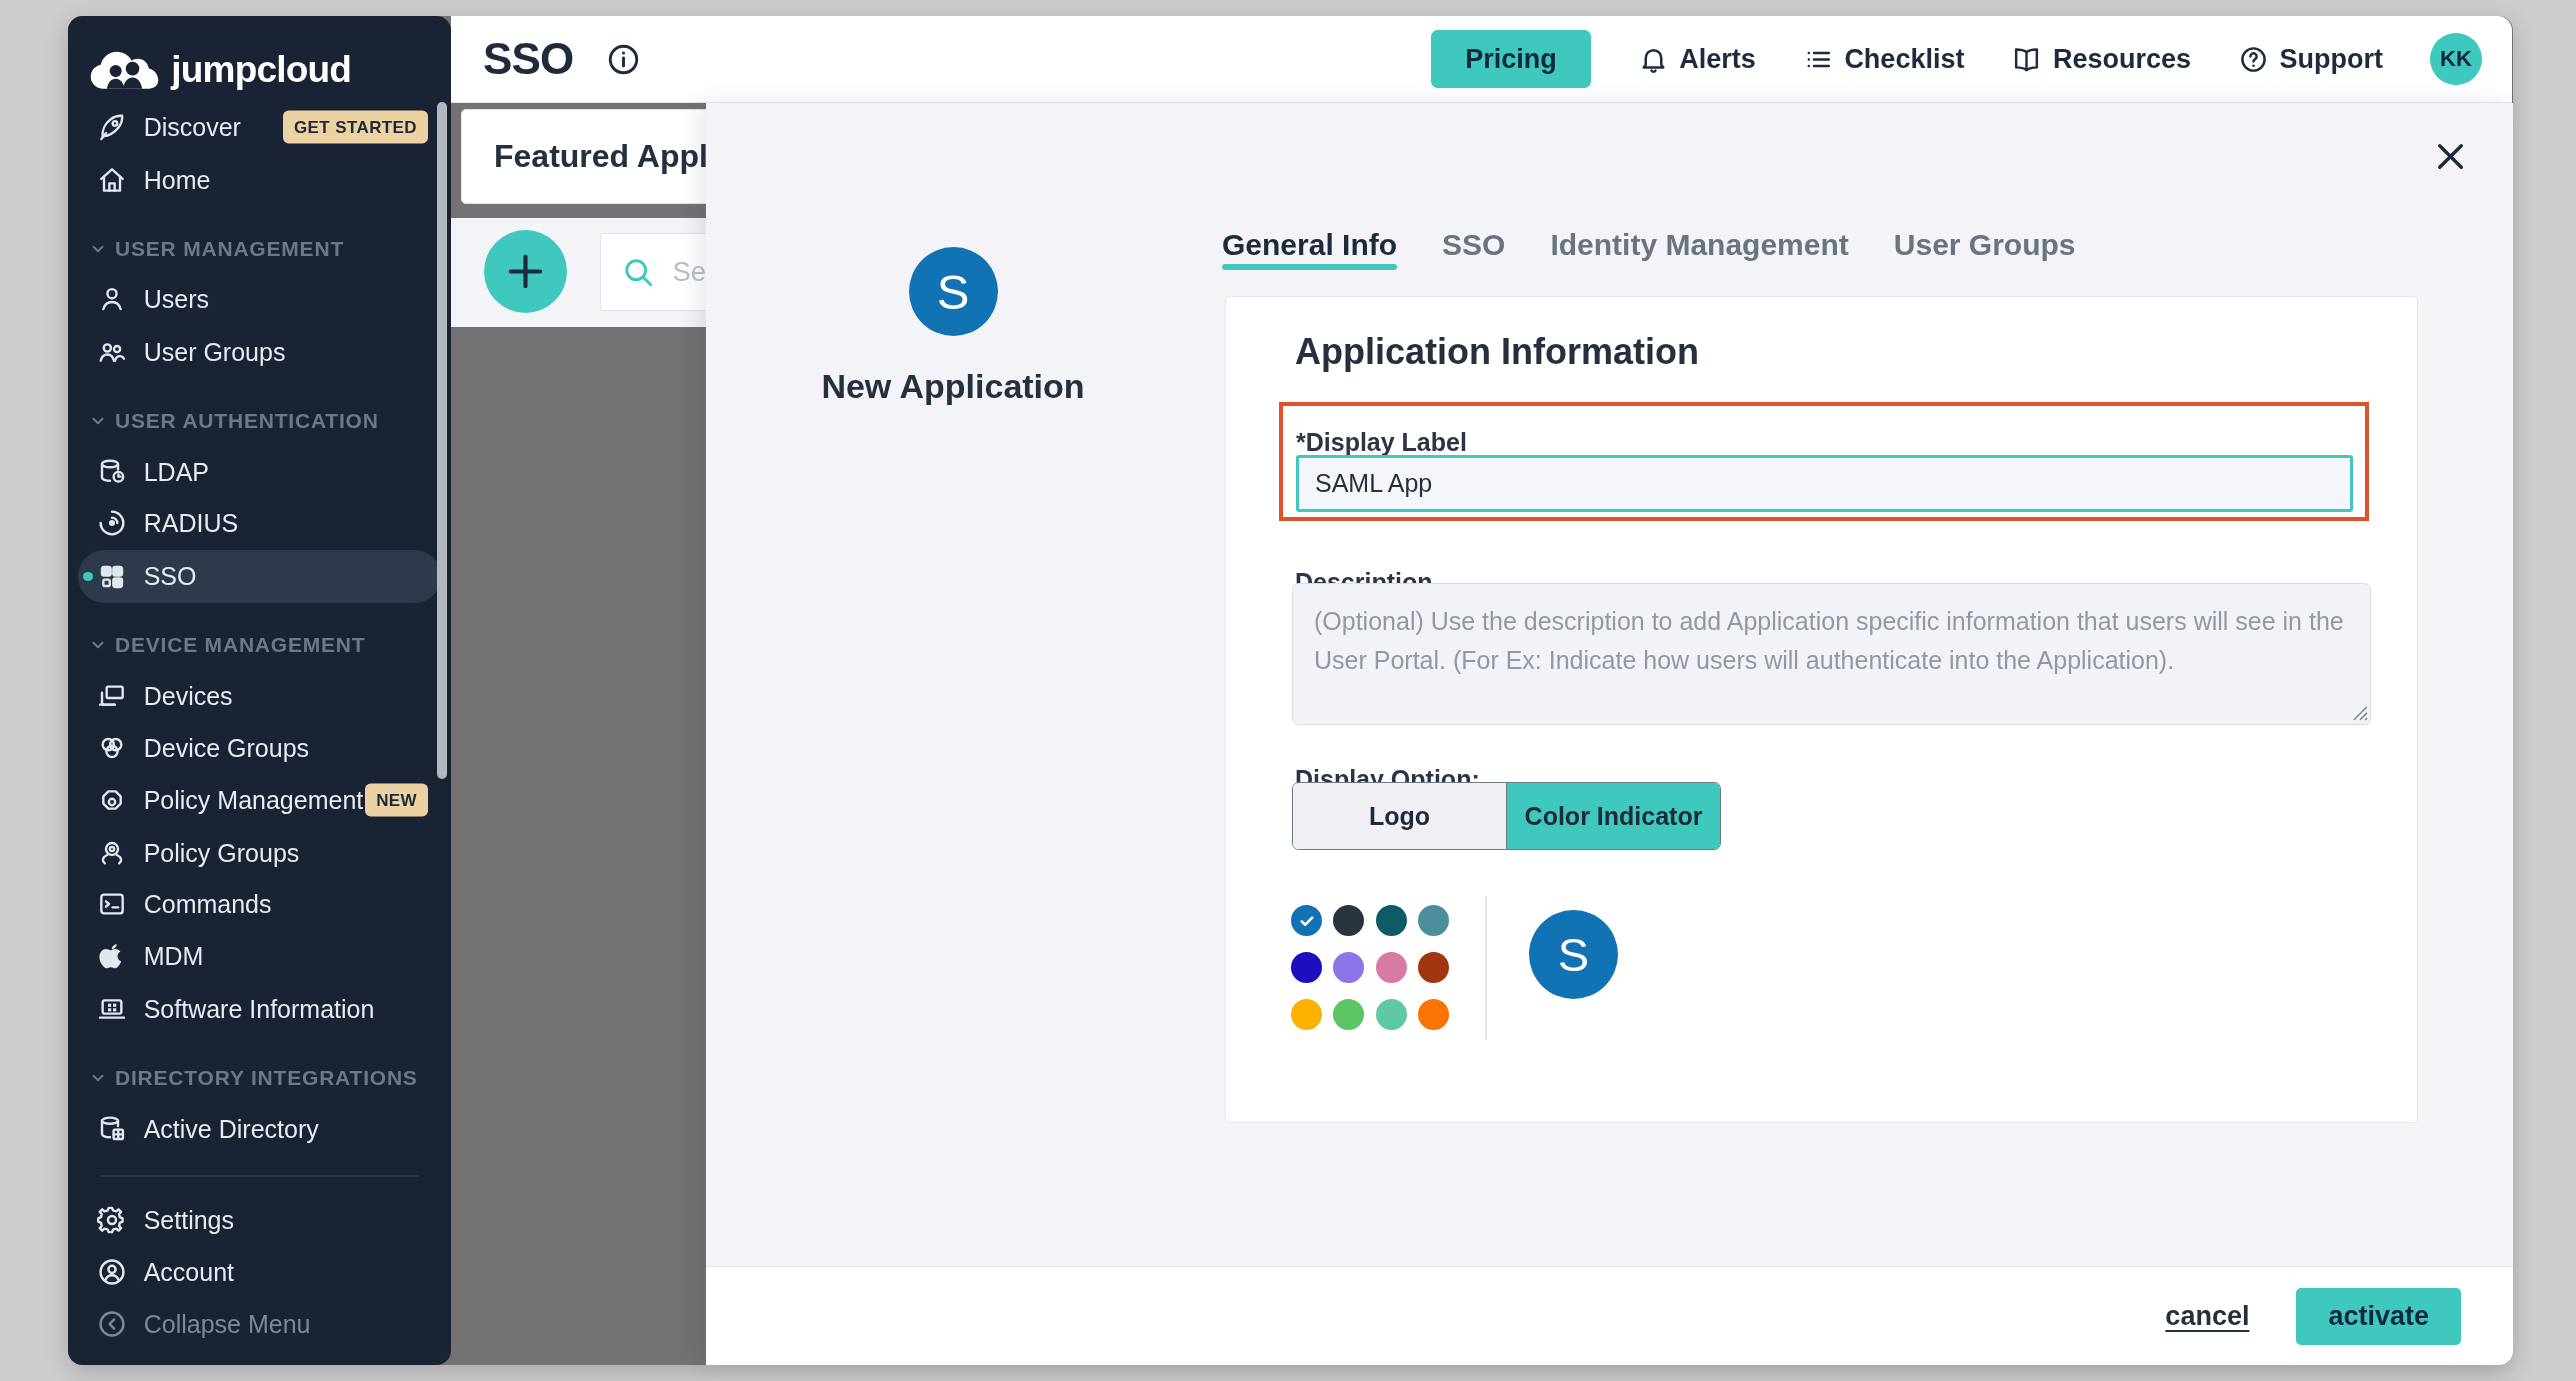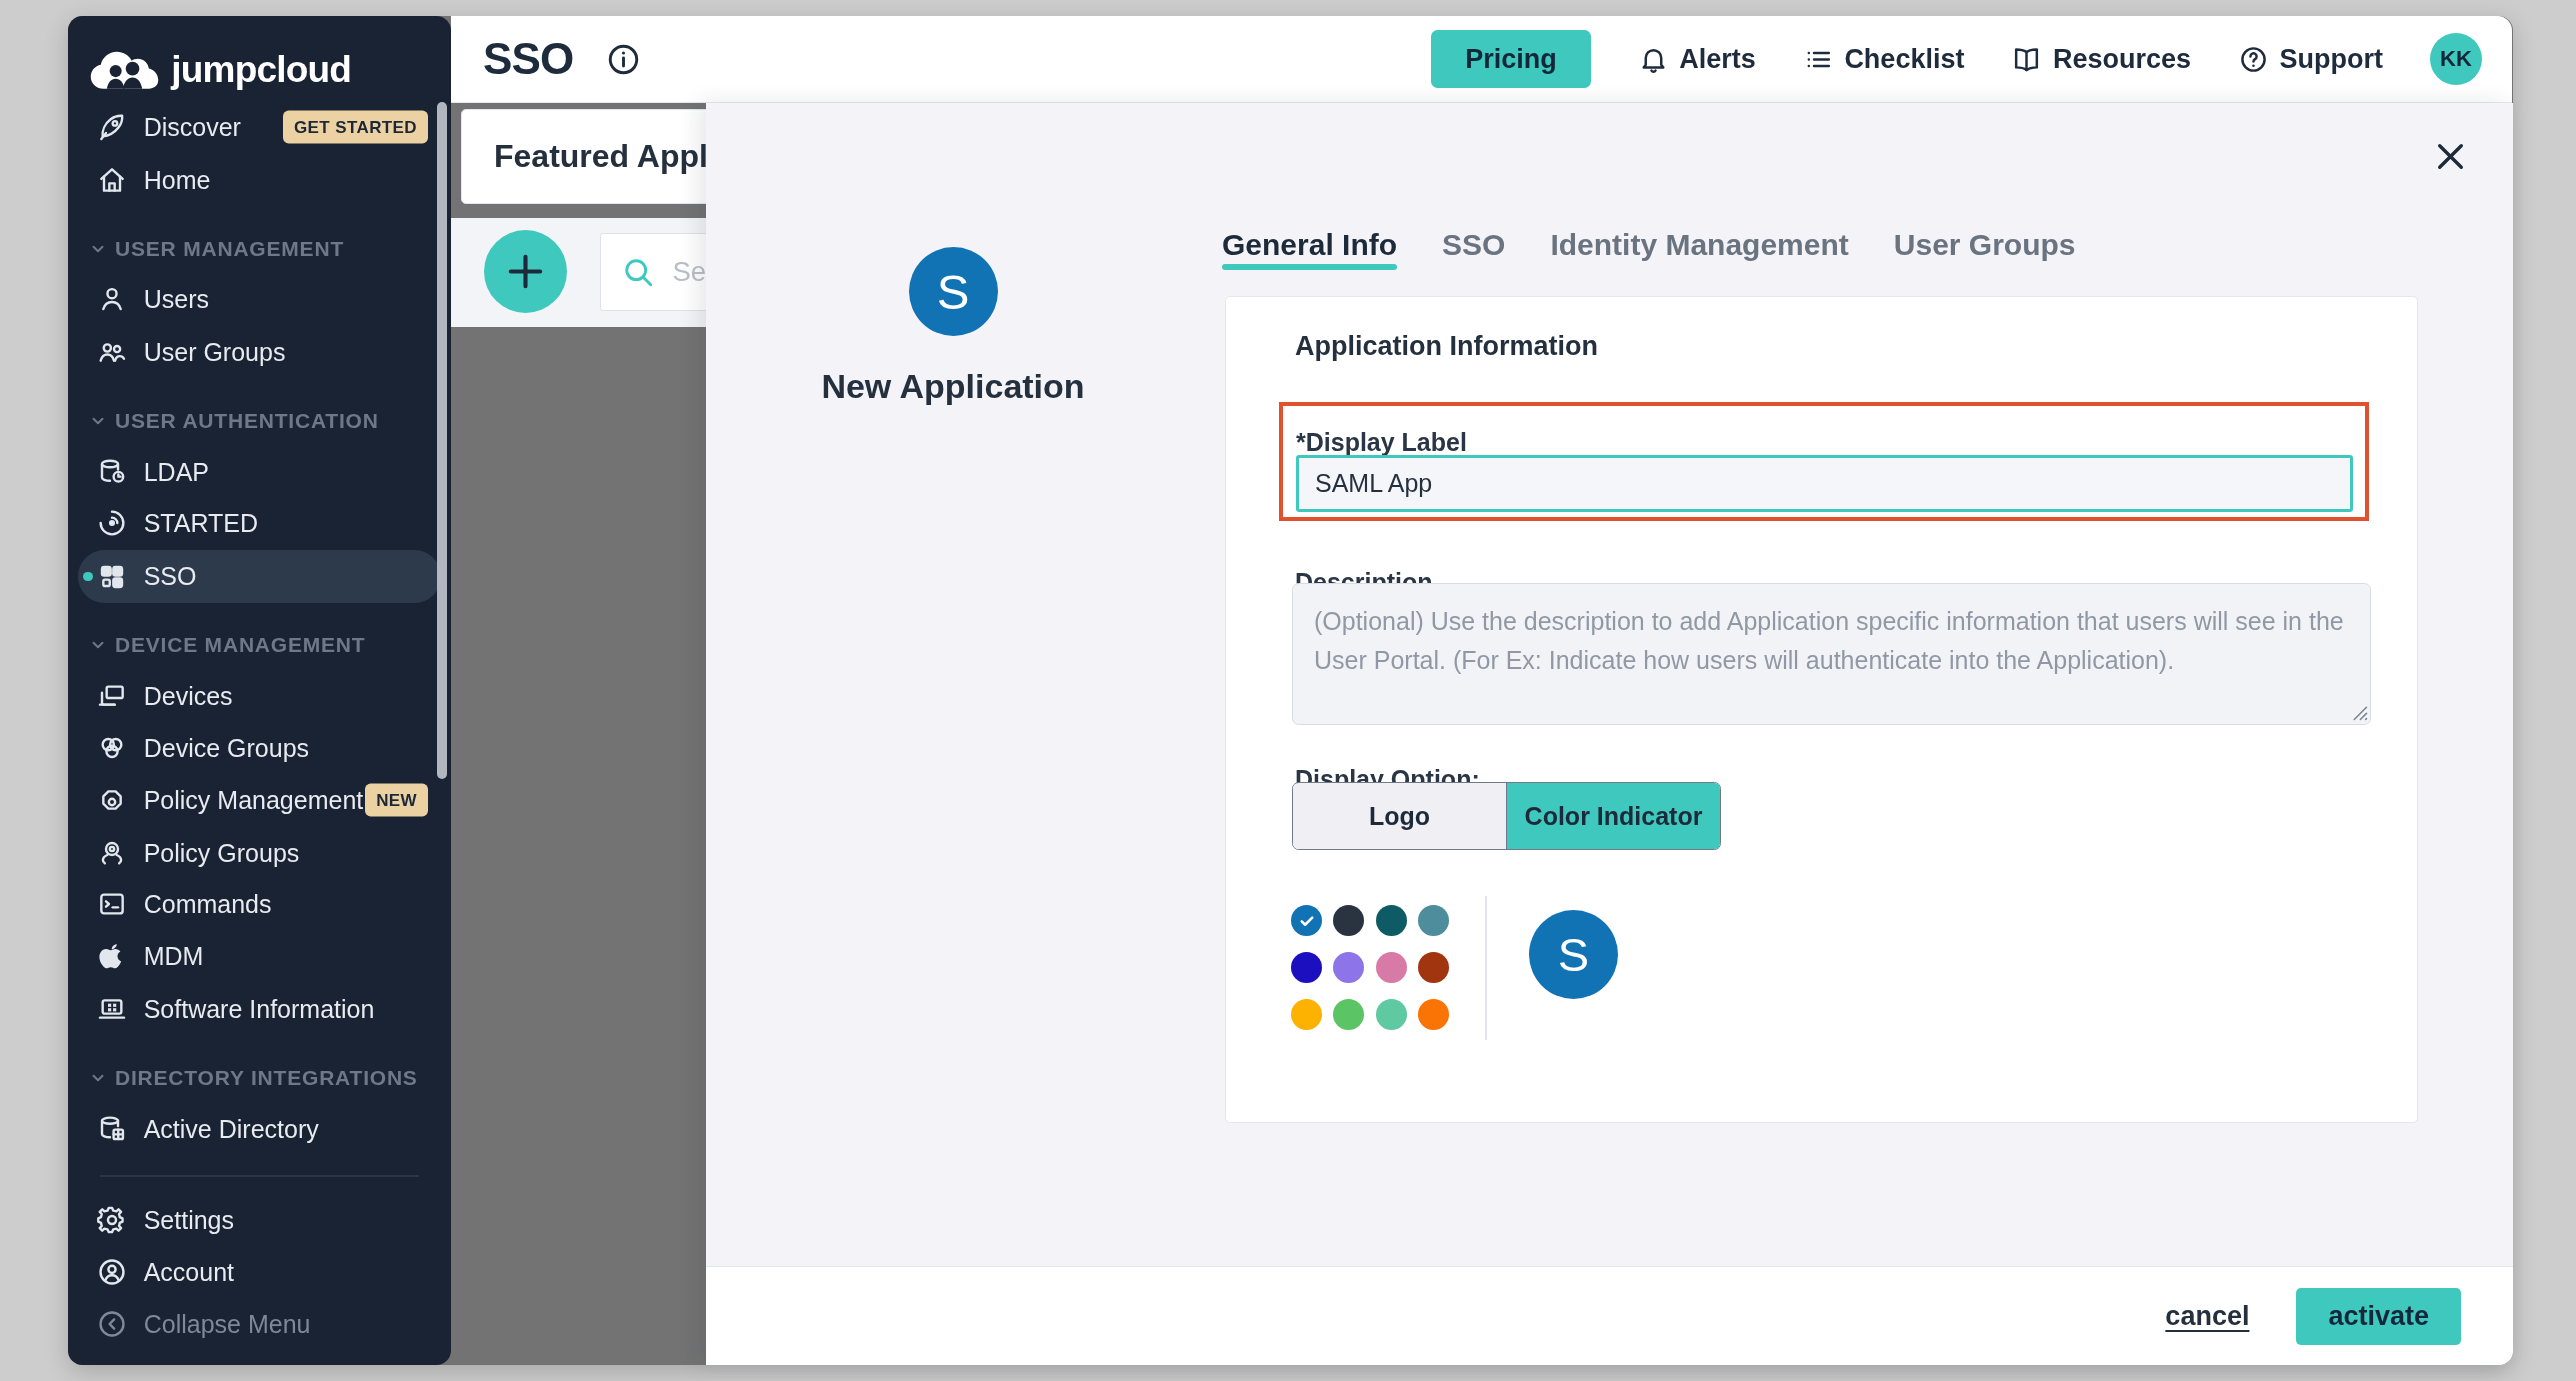--- a/index.html
+++ b/index.html
@@ -81,21 +81,21 @@
   .preview-name { margin-top:31px; font-size:34px; font-weight:700; color:#25303f; white-space:nowrap; }
 
   .tabs { position:absolute; left:516px; top:126px; display:flex; gap:45px; }
   .tab { font-size:30px; font-weight:700; color:#6a7380; line-height:32px; cursor:pointer; white-space:nowrap; }
   .tab.active { color:#1d2a3a; }
   .tab .underline { height:5.7px; border-radius:3.2px; background:transparent; margin-top:3.2px; }
   .tab.active .underline { background:#3fc8bd; }
 
   .card { position:absolute; left:519px; top:193px; width:1193px; height:827px; background:#fff;
           border:1.6px solid #e4e7eb; border-radius:4.9px; }
-  .card-heading { position:absolute; left:69px; top:34px; font-size:27px; font-weight:700; color:#25303f; }
+  .card-heading { position:absolute; left:69px; top:34px; font-size:36px; font-weight:700; color:#25303f; }
 
   .hl-box { position:absolute; left:53px; top:105px; width:1090px; height:119px;
             border:4px solid #e0512e; }
   .field-label { font-size:25px; font-weight:700; color:#2a3545;margin-top:12px; }
   .hl-box .field-label { position:absolute; left:13px; top:9.7px; }
   .display-input { position:absolute; left:13px; top:49px; width:1057px; height:57px;
                    background:#f5f6fa; border:3.2px solid #3fc8bd; border-radius:3.2px;
                    font-size:25px; color:#25303f; padding:0 16px; outline:none;
                    font-family:"Liberation Sans",sans-serif; }
 
@@ -209,21 +209,21 @@
           <path d="M16.8 13.8v1.7h1.6"></path>
         </svg>
       <span class="lbl">LDAP</span>
     </div>
     <div class="srow" style="top:481px">
       <svg class="ic" viewBox="0 0 24 24" fill="none" stroke="currentColor" stroke-width="1.8">
           <path d="M12 3.5a8.5 8.5 0 1 1-8.5 8.5"></path>
           <path d="M12 8a4 4 0 0 1 4 4"></path>
           <circle cx="12" cy="12" r="1.4" fill="currentColor"></circle>
         </svg>
-      <span class="lbl">STARTED</span>
+      <span class="lbl">RADIUS</span>
     </div>
     <div class="srow active" style="top:534px">
       <span class="dot"></span>
       <svg class="ic" viewBox="0 0 24 24" fill="none" stroke="currentColor" stroke-width="1.8">
           <rect x="4.5" y="4.5" width="6.5" height="6.5" rx="1.6" fill="currentColor"></rect>
           <rect x="13" y="4.5" width="6.5" height="6.5" rx="1.6" fill="currentColor"></rect>
           <rect x="13" y="13" width="6.5" height="6.5" rx="1.6" fill="currentColor"></rect>
           <rect x="5.5" y="14" width="4.8" height="4.8" rx="1.2"></rect>
         </svg>
       <span class="lbl">SSO</span>

